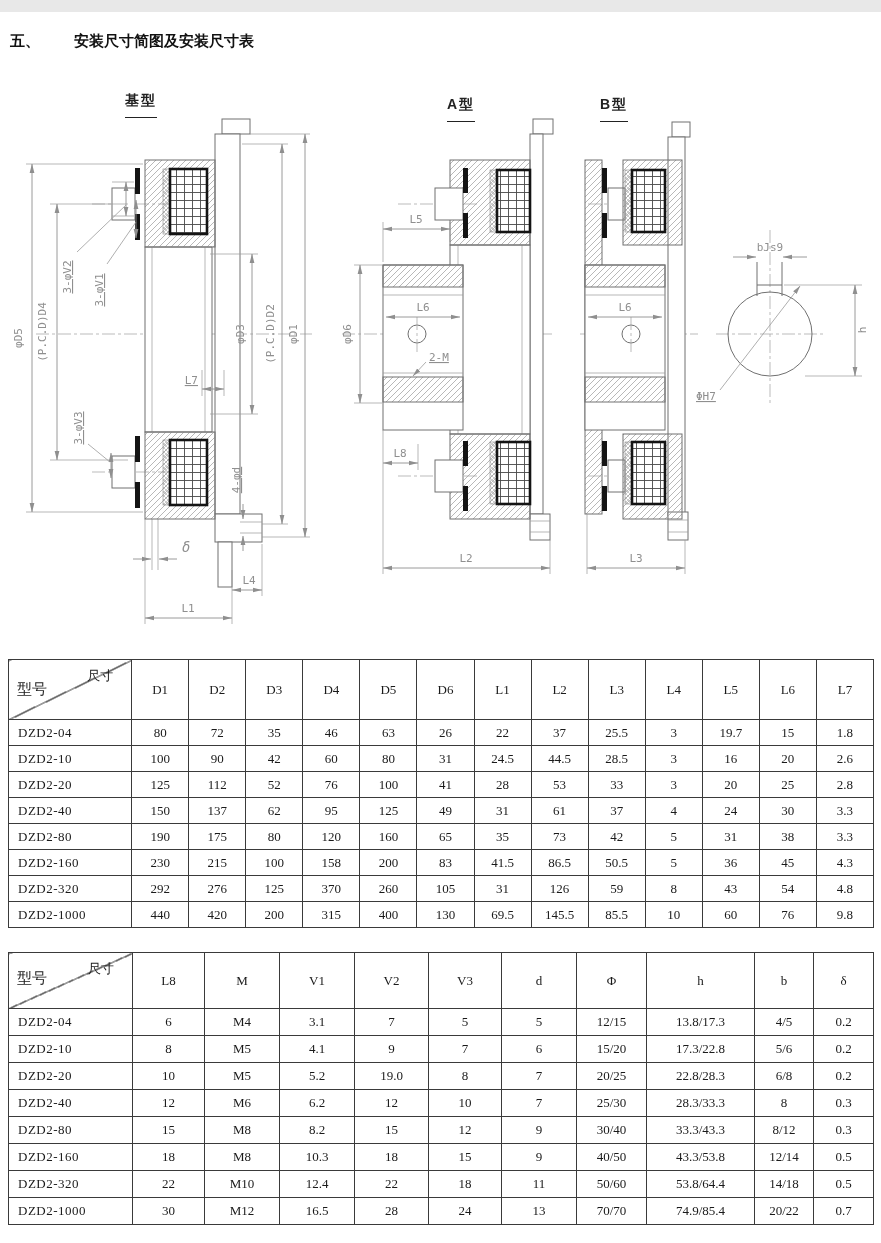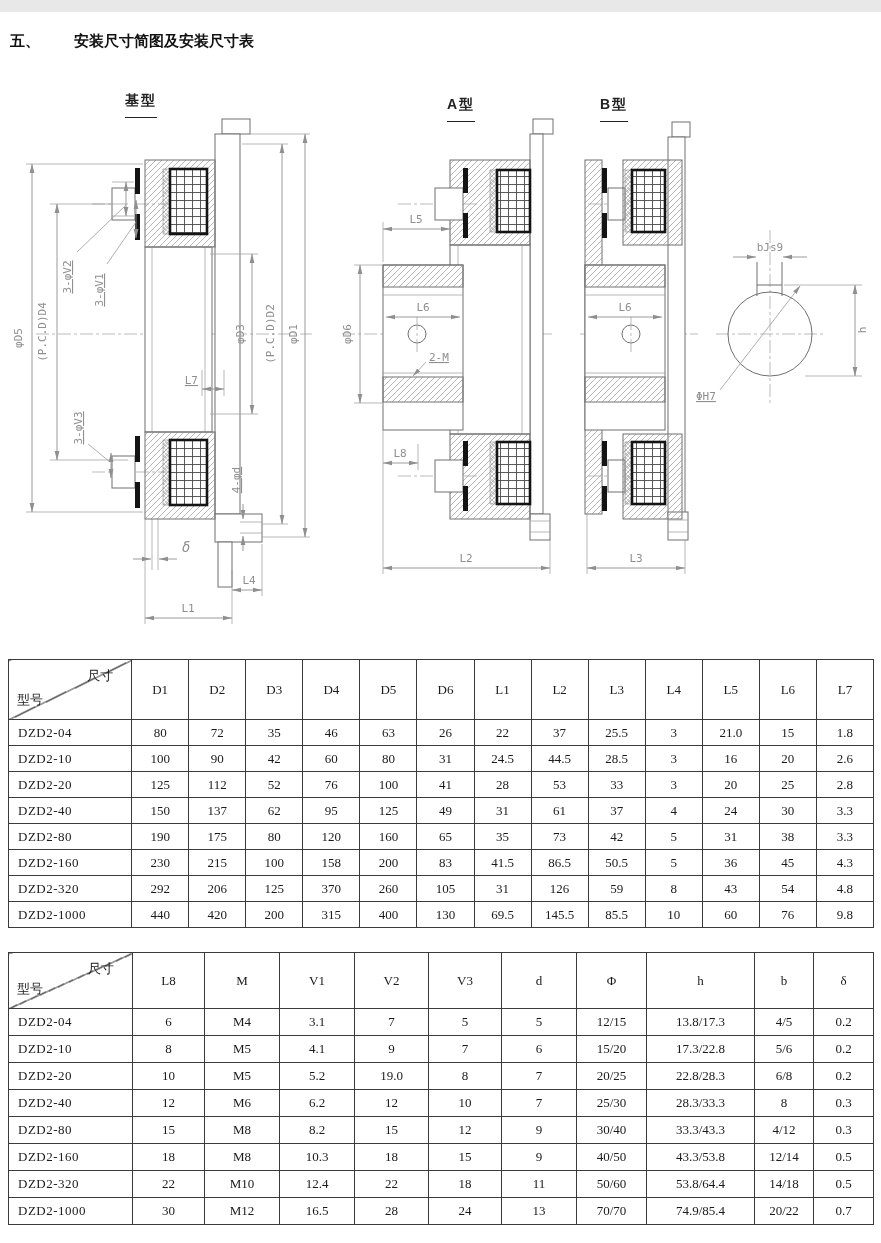--- a/index.html
+++ b/index.html
@@ -36,21 +36,21 @@
   #table1{left:8px;top:647px;}
   #table2{left:8px;top:940px;}
   .dimtable th,.dimtable td{border:1px solid #3a3a3a;text-align:center;padding:0;
                             font-size:13px;font-weight:normal;overflow:hidden;}
   .dimtable td.model{text-align:left;padding-left:9px;letter-spacing:0.5px;}
   .dimtable th.corner{position:relative;
       background:linear-gradient(to bottom right,transparent calc(50% - 0.6px),
                  #3a3a3a calc(50% - 0.6px),#3a3a3a calc(50% + 0.6px),
                  transparent calc(50% + 0.6px));}
   .c-top{position:absolute;top:7px;right:18px;font-size:13px;}
-  .c-bot{position:absolute;bottom:10px;left:8px;font-size:13px;}
+  .c-bot{position:absolute;bottom:20px;left:8px;font-size:15px;}
 </style>
 </head>
 <body>
 
 <div class="page">
 
   <div class="doc-title">
     <span class="num">五、</span><span>安装尺寸简图及安装尺寸表</span>
   </div>
 
@@ -392,21 +392,21 @@
           <td>80</td>
           <td>72</td>
           <td>35</td>
           <td>46</td>
           <td>63</td>
           <td>26</td>
           <td>22</td>
           <td>37</td>
           <td>25.5</td>
           <td>3</td>
-          <td>21.0</td>
+          <td>19.7</td>
           <td>15</td>
           <td>1.8</td>
         </tr>
         <tr style="height: 26px;">
           <td class="model">DZD2-10</td>
           <td>100</td>
           <td>90</td>
           <td>42</td>
           <td>60</td>
           <td>80</td>
@@ -479,21 +479,21 @@
           <td>86.5</td>
           <td>50.5</td>
           <td>5</td>
           <td>36</td>
           <td>45</td>
           <td>4.3</td>
         </tr>
         <tr style="height: 26px;">
           <td class="model">DZD2-320</td>
           <td>292</td>
-          <td>206</td>
+          <td>276</td>
           <td>125</td>
           <td>370</td>
           <td>260</td>
           <td>105</td>
           <td>31</td>
           <td>126</td>
           <td>59</td>
           <td>8</td>
           <td>43</td>
           <td>54</td>
@@ -605,21 +605,21 @@
         <tr style="height: 27px;">
           <td class="model">DZD2-80</td>
           <td>15</td>
           <td>M8</td>
           <td>8.2</td>
           <td>15</td>
           <td>12</td>
           <td>9</td>
           <td>30/40</td>
           <td>33.3/43.3</td>
-          <td>4/12</td>
+          <td>8/12</td>
           <td>0.3</td>
         </tr>
         <tr style="height: 27px;">
           <td class="model">DZD2-160</td>
           <td>18</td>
           <td>M8</td>
           <td>10.3</td>
           <td>18</td>
           <td>15</td>
           <td>9</td>

